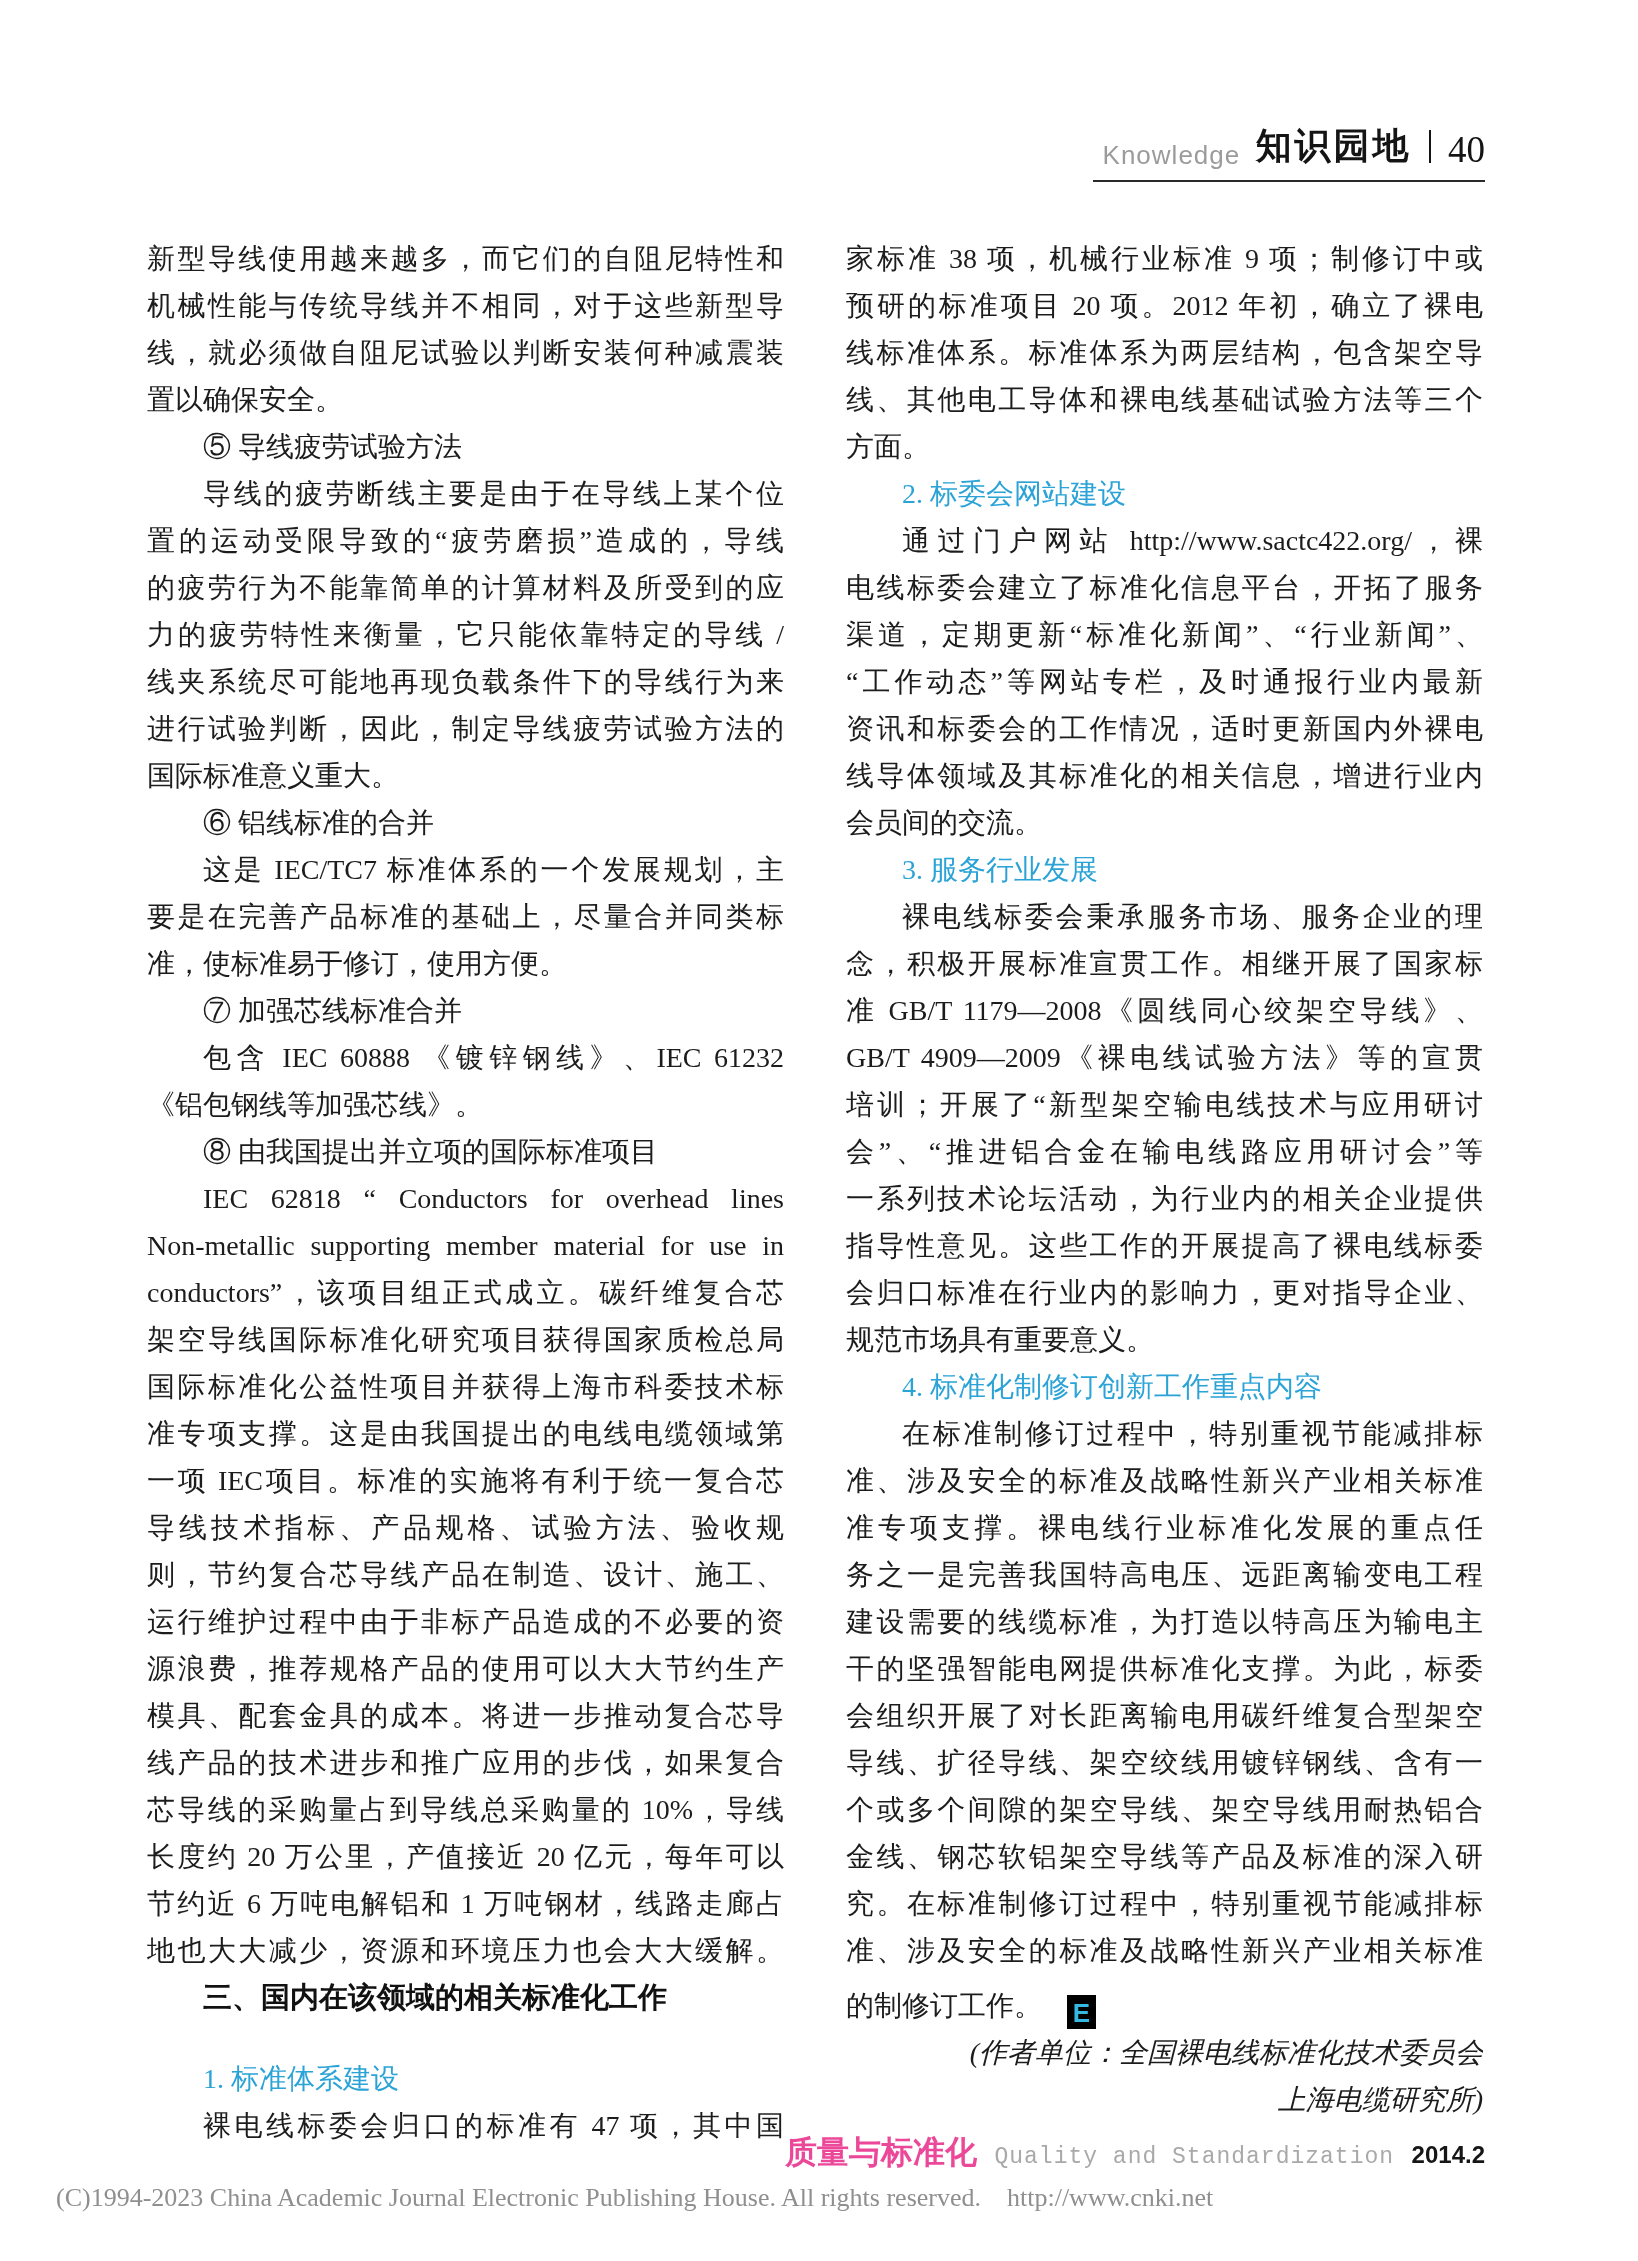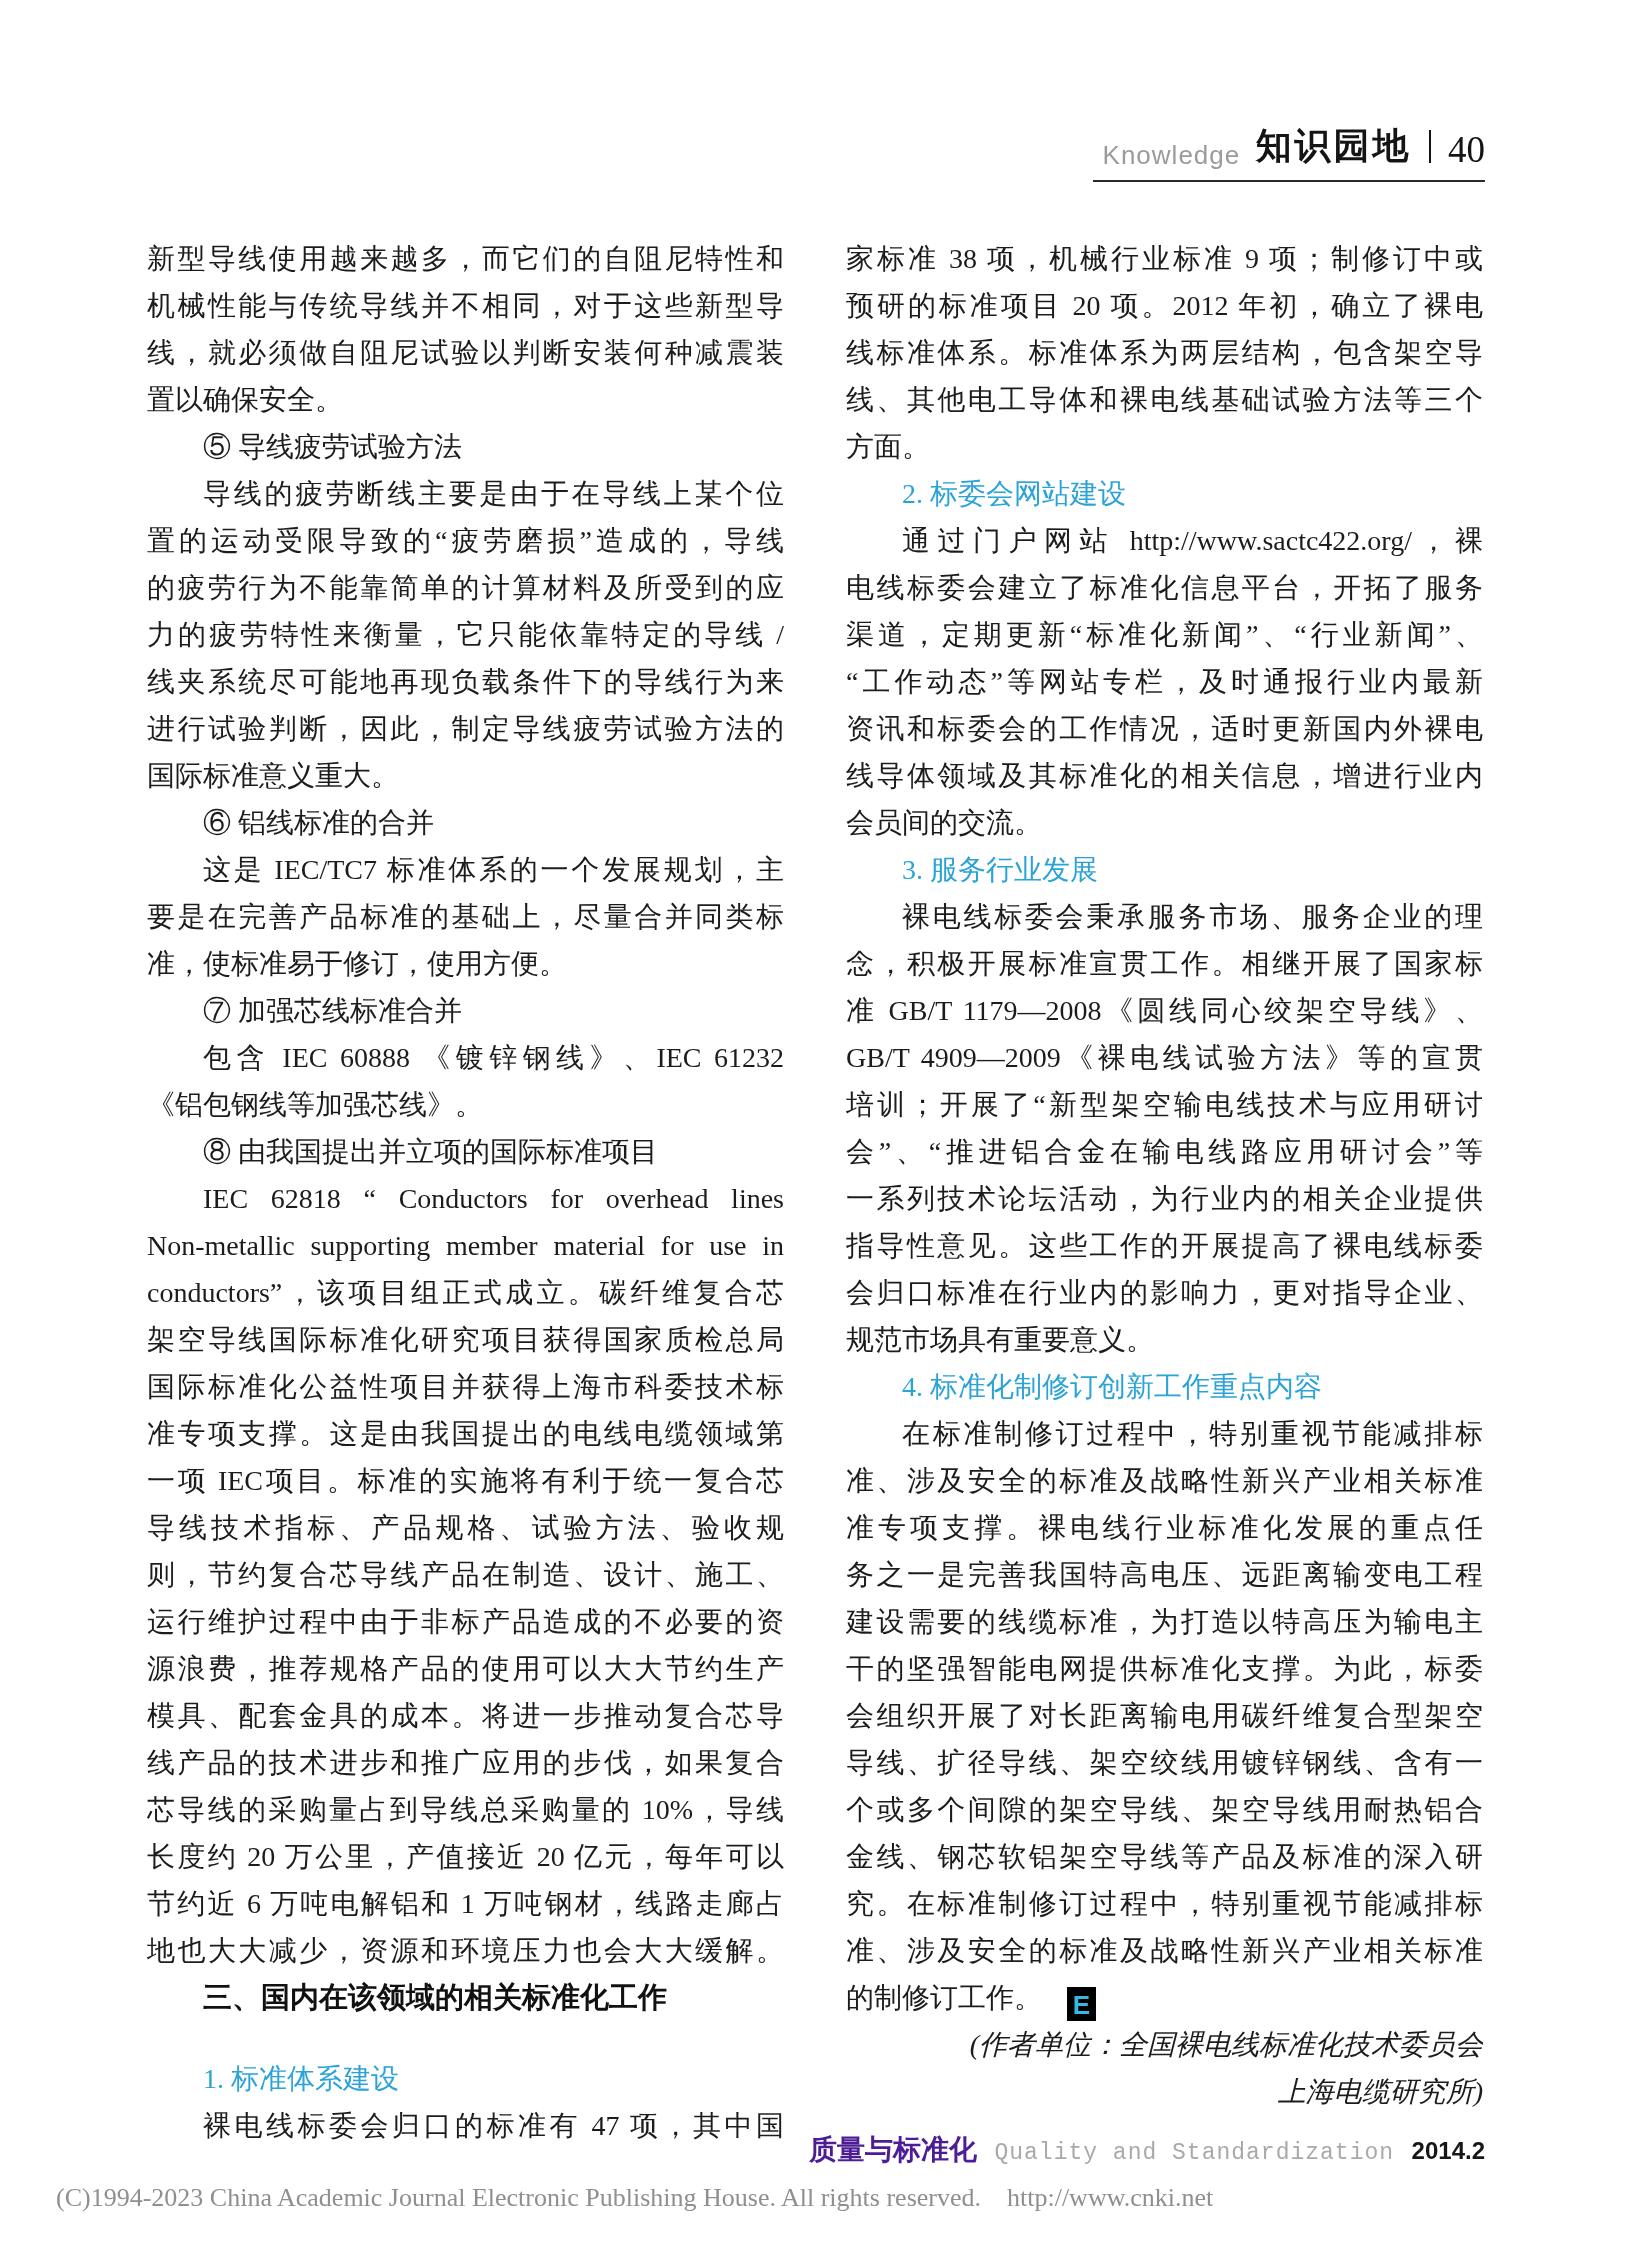--- a/index.html
+++ b/index.html
@@ -24,30 +24,30 @@
   .col-left{left:147px;}
   .col-right{left:846px;}
   .line{height:47px;line-height:47px;font-size:28px;overflow:hidden;white-space:nowrap;}
   .j,.jn{text-align:justify;text-align-last:justify;white-space:normal;}
   .jn{text-indent:56px;}
   .e{text-align:left;}
   .en{text-indent:56px;}
   .hb{font-family:"Liberation Sans","DejaVu Sans",sans-serif;font-weight:bold;font-size:29px;text-indent:56px;color:#111;}
   .hblue{text-indent:56px;}
   .author{text-align:right;font-style:italic;}
-  .eicon{text-align:left;}
+  .eicon{text-align:left;margin-top:8px;}
   .endmark{
     display:inline-block;width:29px;height:36px;line-height:36px;margin-left:25px;
     text-align:center;font-family:"Liberation Sans","DejaVu Sans",sans-serif;
     font-weight:bold;font-size:26px;vertical-align:-6.8px;
   }
 
   
   .ftr{position:absolute;top:2131px;right:154px;display:flex;align-items:baseline;gap:17.5px;}
-  .f-cn{font-family:"Liberation Sans","DejaVu Sans",sans-serif;font-weight:bold;font-size:28px;color:#4c1d95;}
+  .f-cn{font-family:"Liberation Sans","DejaVu Sans",sans-serif;font-weight:bold;font-size:32px;color:#ec4899;}
   .f-en{font-family:Liberation Mono, monospace;font-size:23px;color:#a9a9a9;letter-spacing:1px;}
   .f-issue{font-family:"Liberation Sans","DejaVu Sans",sans-serif;font-weight:bold;font-size:24px;color:#161616;}
 
   .copyright{
     position:absolute;top:2183px;left:56px;font-size:26px;color:#8f8f8f;
     font-family:"Liberation Serif","DejaVu Serif",serif;white-space:pre;
   }
 </style>
 </head>
 <body>

